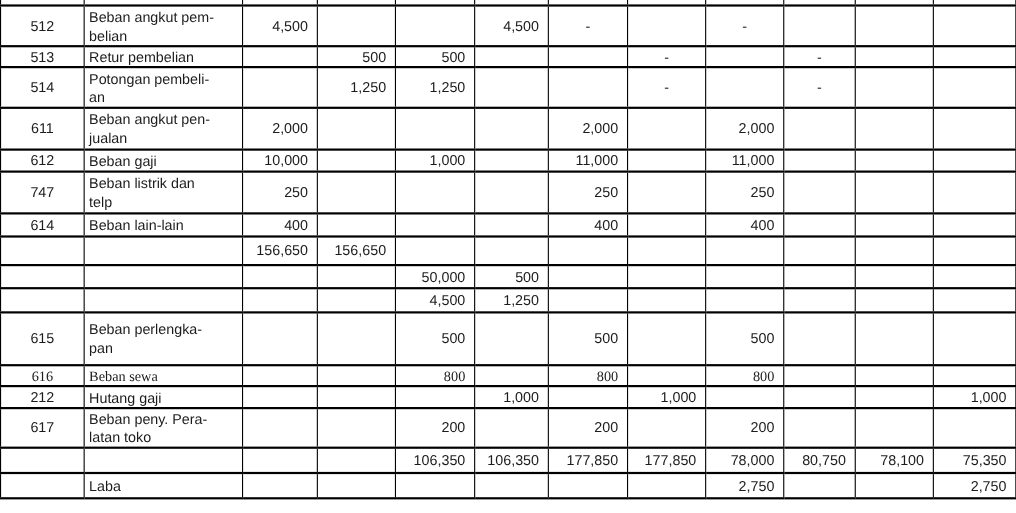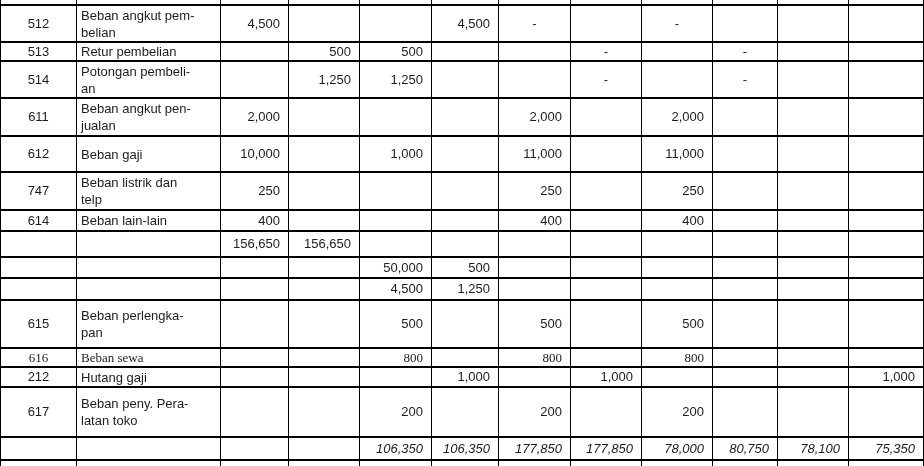--- a/index.html
+++ b/index.html
@@ -114,21 +114,21 @@
           <td class="num"></td>
           <td class="num"></td>
           <td class="num"></td>
           <td class="num">2,000</td>
           <td class="num"></td>
           <td class="num">2,000</td>
           <td class="num"></td>
           <td class="num"></td>
           <td class="num"></td>
         </tr>
-        <tr style="height: 36px;">
+        <tr style="height: 20px;">
           <td class="code">612</td>
           <td class="name">Beban gaji</td>
           <td class="num">10,000</td>
           <td class="num"></td>
           <td class="num">1,000</td>
           <td class="num"></td>
           <td class="num">11,000</td>
           <td class="num"></td>
           <td class="num">11,000</td>
           <td class="num"></td>
@@ -242,36 +242,36 @@
           <td class="num"></td>
           <td class="num"></td>
           <td class="num">1,000</td>
           <td class="num"></td>
           <td class="num">1,000</td>
           <td class="num"></td>
           <td class="num"></td>
           <td class="num"></td>
           <td class="num">1,000</td>
         </tr>
-        <tr style="height: 50px;">
+        <tr style="height: 36px;">
           <td class="code">617</td>
           <td class="name">Beban peny. Pera-
 latan toko</td>
           <td class="num"></td>
           <td class="num"></td>
           <td class="num">200</td>
           <td class="num"></td>
           <td class="num">200</td>
           <td class="num"></td>
           <td class="num">200</td>
           <td class="num"></td>
           <td class="num"></td>
           <td class="num"></td>
         </tr>
-        <tr style="height: 23px; font-style: italic;">
+        <tr style="height: 23px;">
           <td class="code"></td>
           <td class="name"></td>
           <td class="num"></td>
           <td class="num"></td>
           <td class="num">106,350</td>
           <td class="num">106,350</td>
           <td class="num">177,850</td>
           <td class="num">177,850</td>
           <td class="num">78,000</td>
           <td class="num">80,750</td>

